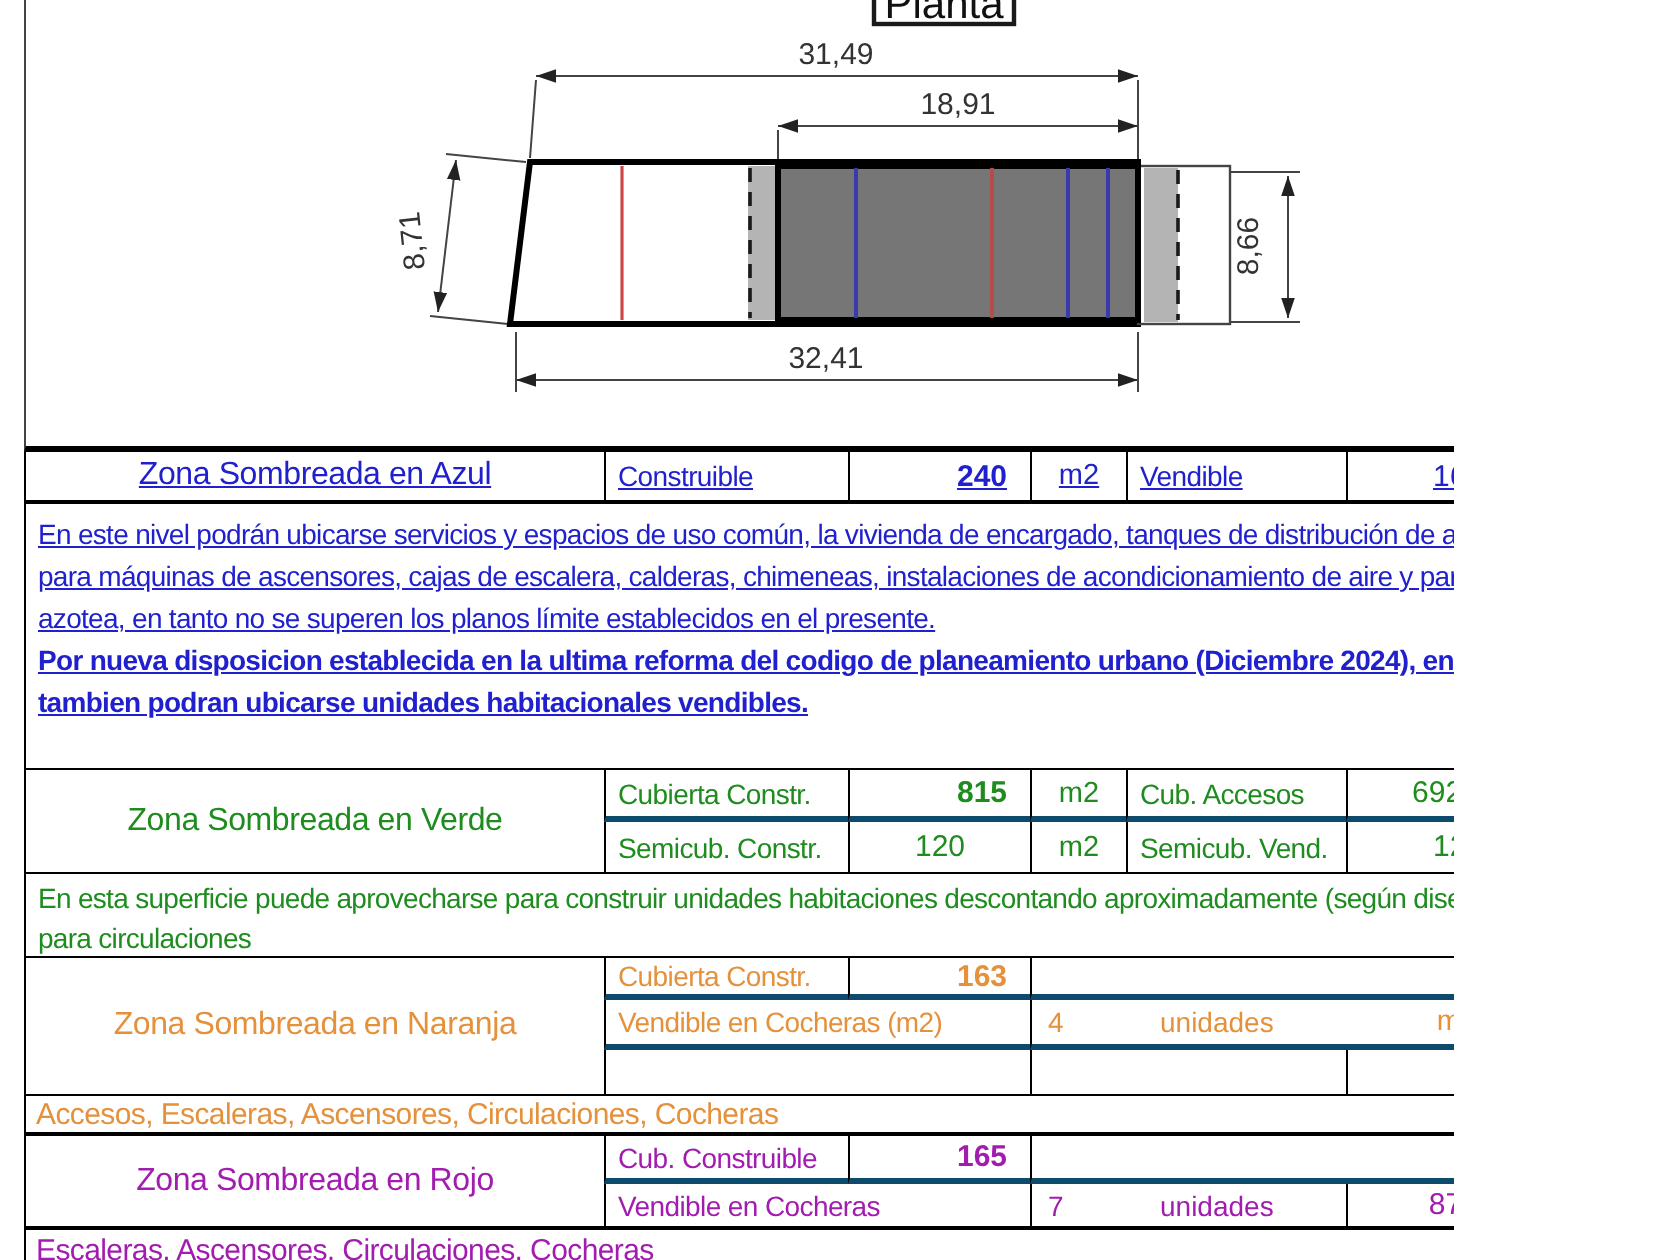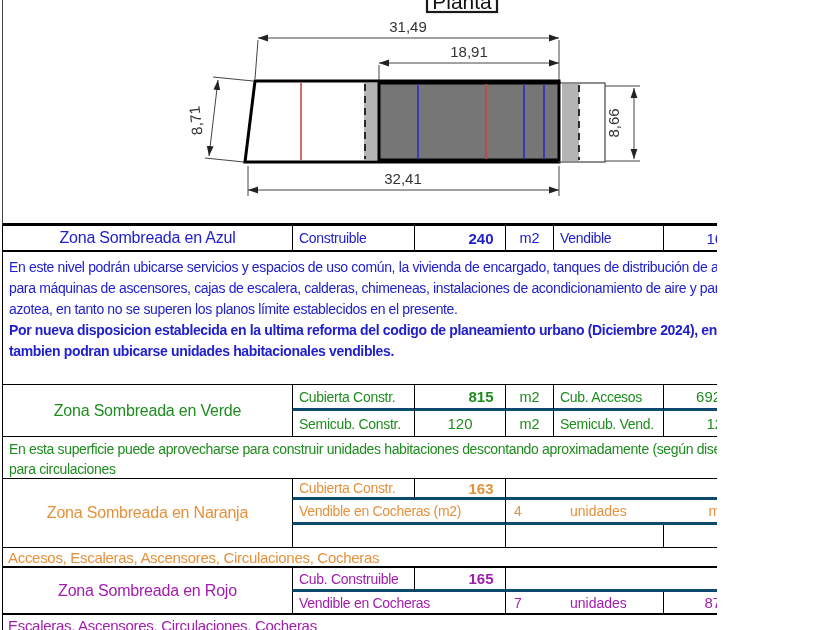--- a/index.html
+++ b/index.html
@@ -1,18 +1,18 @@
 <!DOCTYPE html>
 <html><head>
 <meta charset="utf-8">
 <style>
   * { margin:0; padding:0; box-sizing:border-box; }
   html,body { width:840px; height:630px; background:#fff; overflow:hidden;
               font-family:"Liberation Sans", sans-serif; }
-  .sheet { position:relative; width:717px; height:630px; background:#fff; overflow:hidden; }
+  .sheet { position:relative; width:717px; height:630px; background:#fff; overflow:hidden;margin-left:10px; }
 
   
   .plan { position:absolute; left:2px; top:0; width:816px; height:226px;
           border-left:1px solid #444; border-right:2px solid #000; border-bottom:3px solid #000;
           overflow:hidden; background:#fff; }
   .plan svg { display:block; }
 
   
   .tbl { position:absolute; left:2px; top:226px; width:816px;
          border-left:1.5px solid #000; border-right:2px solid #000; background:#fff; }
@@ -28,21 +28,21 @@
   .lab  { padding-left:6px; font-size:14px; letter-spacing:-0.3px; }
   .val  { justify-content:center; font-size:15px; }
   .unit { justify-content:center; font-size:14.5px; }
   .b    { font-weight:bold;padding-left:42px; }
   .cnt  { font-size:14px; }
   .cnt .num { display:inline-block; width:64px; padding-left:8px; }
 
   .note { padding:5px 7px 0 6px; font-size:14px; line-height:21px; letter-spacing:-0.35px; }
   .foot { padding:1px 0 0 5px; font-size:15px; letter-spacing:-0.3px; display:flex; align-items:flex-start; }
 
-  .c-azul   { color:#2020cf; }
+  .c-azul   { color:#2020cf;text-decoration:underline; }
   .c-verde  { color:#1e8c1e; }
   .c-naranja{ color:#e5913c; }
   .c-rojo   { color:#a21caf; }
 </style>
 </head>
 <body>
 
 <div class="sheet">
 
   <div class="plan">

